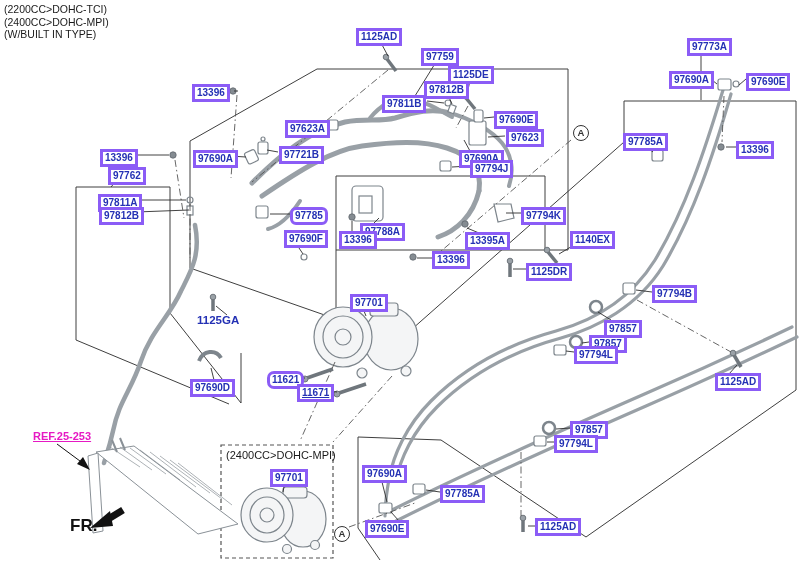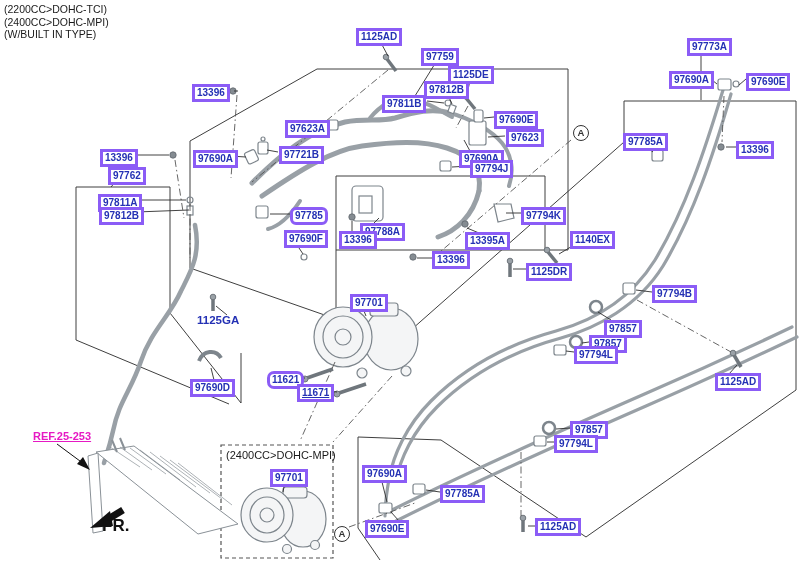--- a/index.html
+++ b/index.html
@@ -7,21 +7,21 @@
          font-family:"Liberation Sans", sans-serif;}
   .stage svg{position:absolute;left:0;top:0;}
   .corner-note{position:absolute;left:4px;top:3px;font-size:10.5px;line-height:12.5px;color:#1a1a1a;z-index:3;}
   .watermark{position:absolute;left:256px;top:264px;font-size:34px;font-weight:bold;letter-spacing:1px;
              color:#f0f0f0;-webkit-text-stroke:1.6px #bdbdbd;z-index:1;white-space:nowrap;}
   .plabel{position:absolute;z-index:2;font-size:10px;font-weight:bold;color:#2431b4;background:#fff;
           border:3px solid #8b5cf6;padding:0 2px;line-height:12px;white-space:nowrap;}
   .plabel.nobox{border:none;background:transparent;font-size:11.5px;}
   .ref-label{position:absolute;left:33px;top:430px;z-index:2;font-size:11px;font-weight:bold;
              color:#e619c3;text-decoration:underline;white-space:nowrap;}
-  .fr-label{position:absolute;left:70px;top:516px;z-index:2;font-size:17px;font-weight:bold;color:#111;margin-left:32px;}
+  .fr-label{position:absolute;left:70px;top:516px;z-index:2;font-size:17px;font-weight:bold;color:#111;}
   .inset-caption{position:absolute;left:226px;top:449px;z-index:2;font-size:11px;color:#1a1a1a;white-space:nowrap;}
   .detail-a{position:absolute;z-index:2;width:14px;height:14px;border:1.3px solid #333;border-radius:50%;
             font-size:9.5px;font-weight:bold;color:#333;text-align:center;line-height:14px;background:#fff;}
   .a-top{left:573px;top:125px;}
   .a-bottom{left:334px;top:526px;}
 </style>
 </head>
 <body>
 
 <div class="stage">

